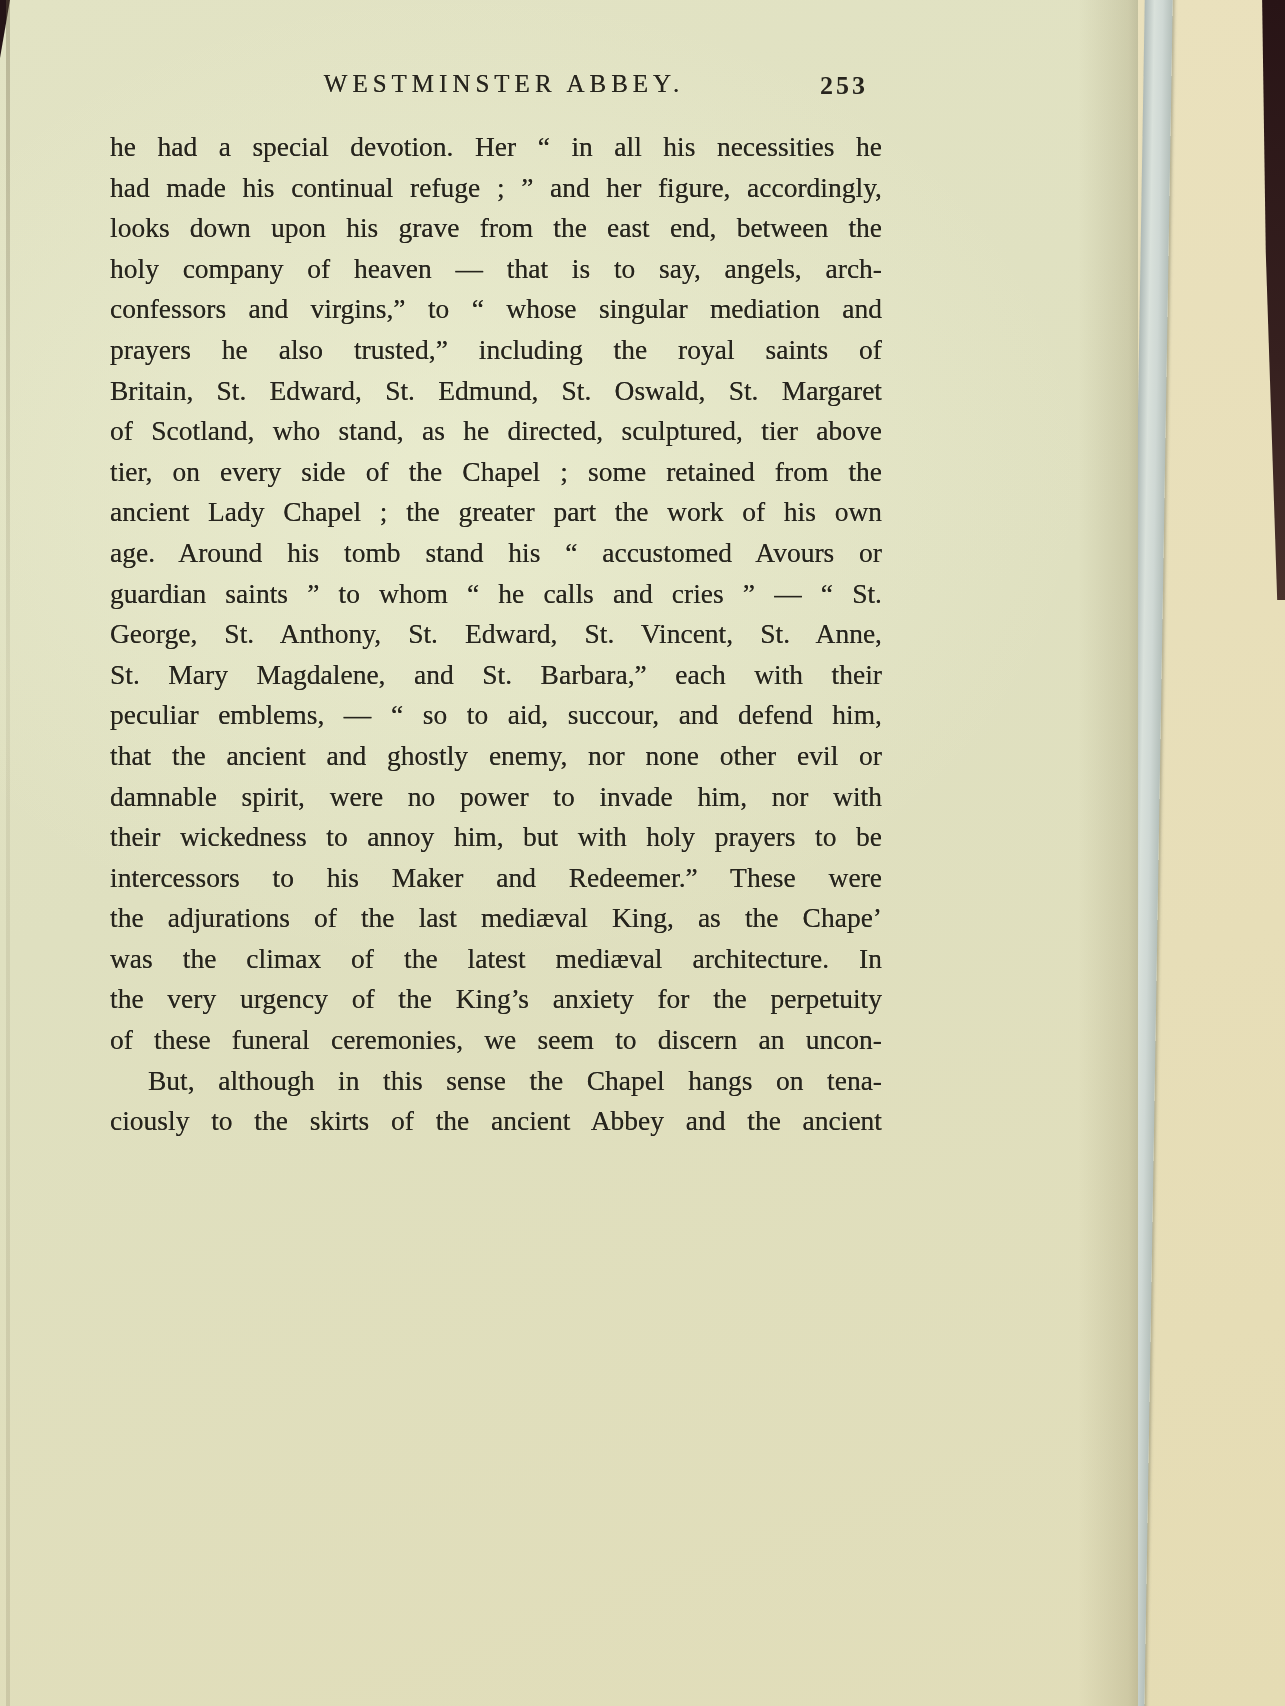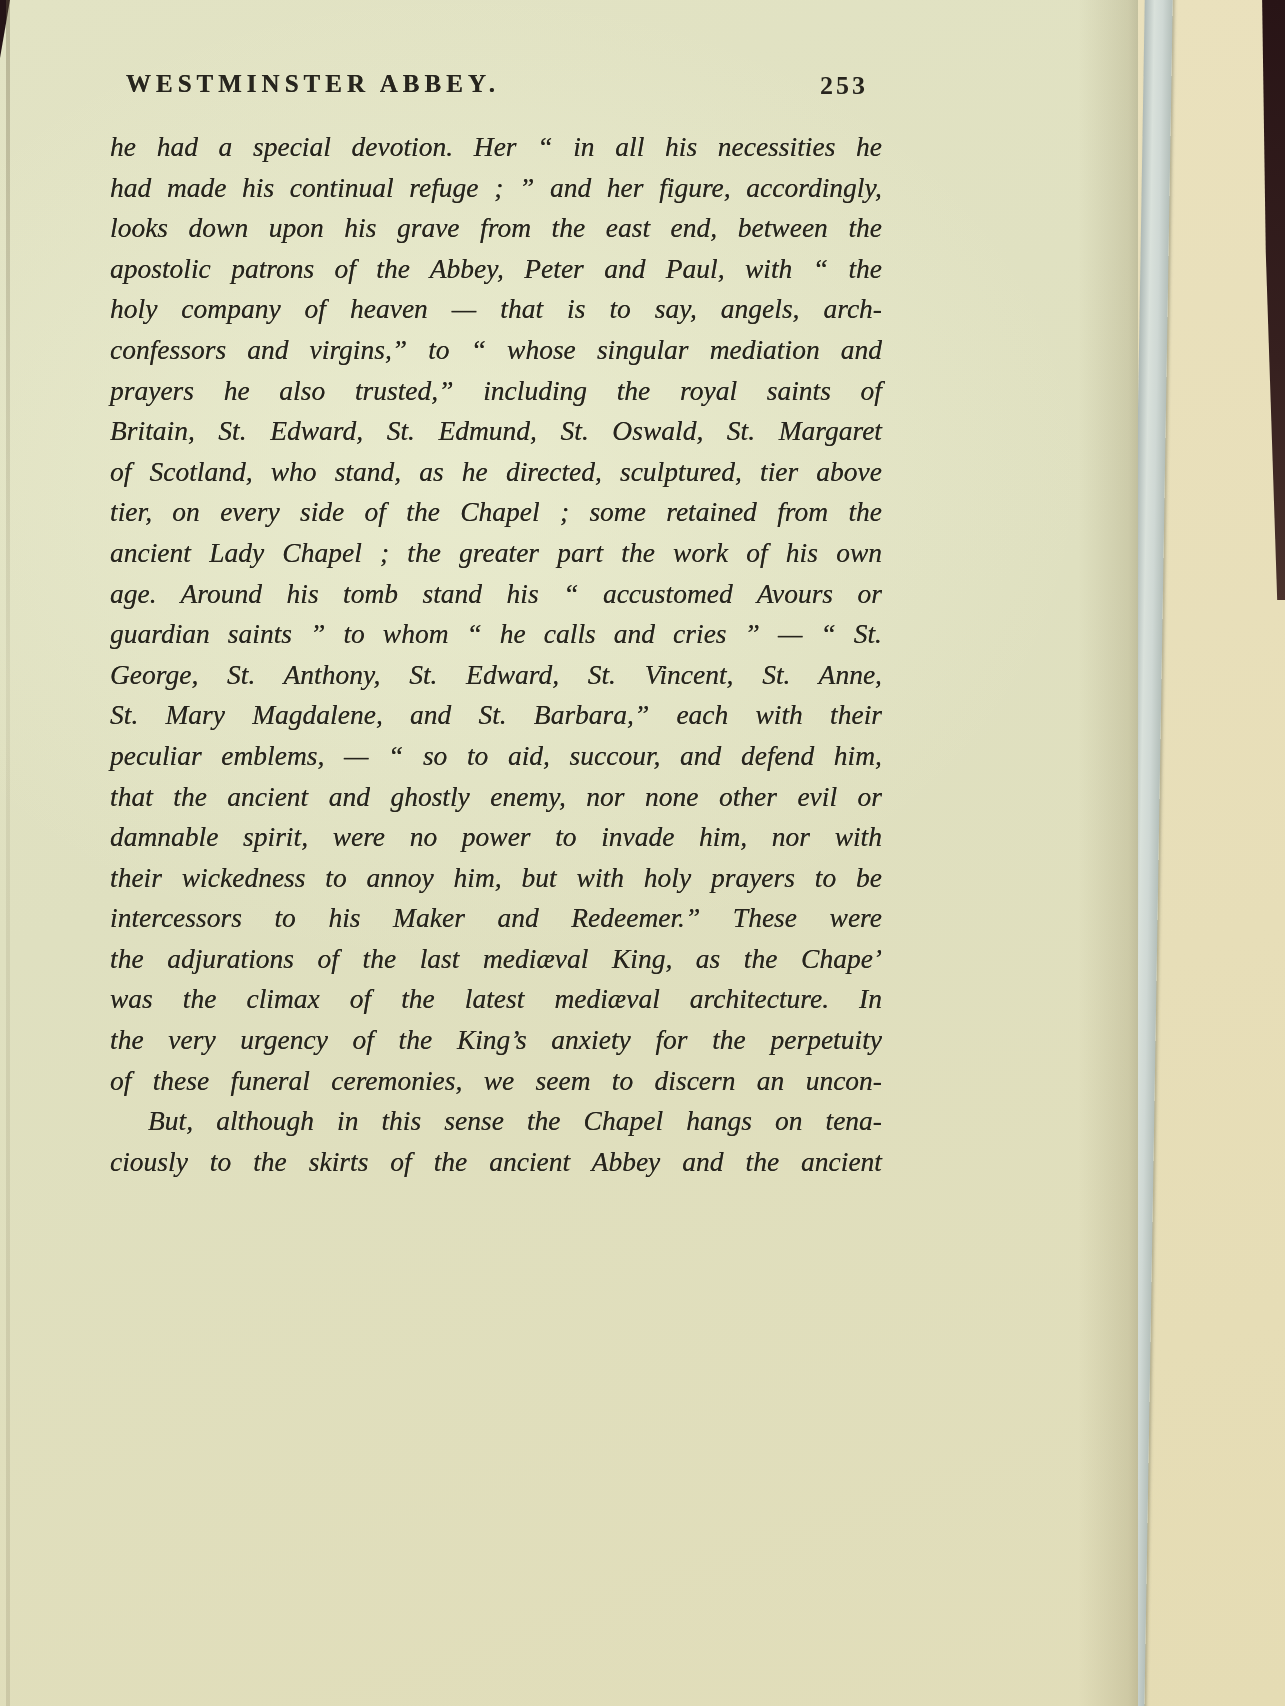--- a/index.html
+++ b/index.html
@@ -58,22 +58,22 @@
     background: linear-gradient(to bottom, #281416, #36201f 60%, #4a322c 100%);
     clip-path: polygon(12% 0, 100% 0, 100% 100%, 70% 100%, 26% 42%);
   }
   
   .header {
     position: absolute;
     left: 110px; top: 70px; width: 772px; height: 40px;
   }
   .running-title {
     position: absolute; left: 16px; right: 0; top: 0;
-    text-align: left;
-    font-size: 25px; font-weight: bold;
+    text-align: center;
+    font-size: 25px; font-weight: normal;
     letter-spacing: 5px;
     color: #27251e;
     text-shadow: 0 0 0.5px rgba(39,37,30,0.8);
   }
   .page-number {
     position: absolute; right: 14px; top: 1px;
     font-size: 26px; font-weight: bold;
     letter-spacing: 3px;
     color: #27251e;
     text-align: right;
@@ -85,21 +85,20 @@
     color: #26241d;
     font-size: 27.5px;
     line-height: 40.6px;
     text-shadow: 0 0 0.5px rgba(38,36,29,0.75);
   }
   .line {
     text-align: justify;
     text-align-last: justify;
     white-space: normal;
     height: 40.6px;
-    font-style: italic;
   }
   .line.para-end { text-align-last: left; }
   .line.indent { text-indent: 38px; }
 </style>
 </head>
 <body>
 
 <div class="scan">
 
   <div class="page">
@@ -108,21 +107,20 @@
 
     <div class="header">
       <div class="running-title">WESTMINSTER ABBEY.</div>
       <div class="page-number">253</div>
     </div>
 
     <div class="body-text">
       <div class="line">he had a special devotion.  Her “ in all his necessities he</div>
       <div class="line">had made his continual refuge ; ” and her figure, accordingly,</div>
       <div class="line">looks down upon his grave from the east end, between the</div>
-      <div class="line">apostolic patrons of the Abbey, Peter and Paul, with “ the</div>
       <div class="line">holy company of heaven — that is to say, angels, arch-</div>
       <div class="line">confessors and virgins,” to “ whose singular mediation and</div>
       <div class="line">prayers he also trusted,” including the royal saints of</div>
       <div class="line">Britain, St. Edward, St. Edmund, St. Oswald, St. Margaret</div>
       <div class="line">of Scotland, who stand, as he directed, sculptured, tier above</div>
       <div class="line">tier, on every side of the Chapel ; some retained from the</div>
       <div class="line">ancient Lady Chapel ; the greater part the work of his own</div>
       <div class="line">age.  Around his tomb stand his “ accustomed Avours or</div>
       <div class="line">guardian saints ” to whom “ he calls and cries ” — “ St.</div>
       <div class="line">George, St. Anthony, St. Edward, St. Vincent, St. Anne,</div>

